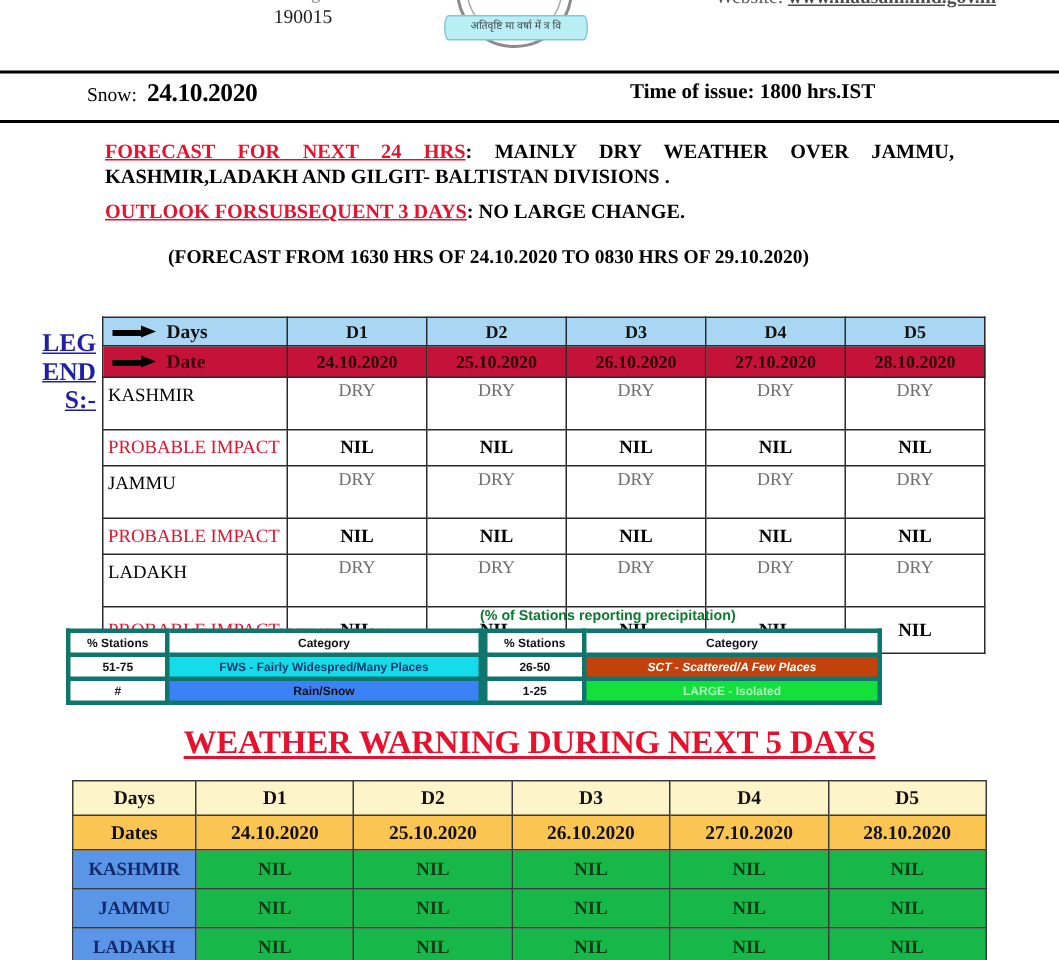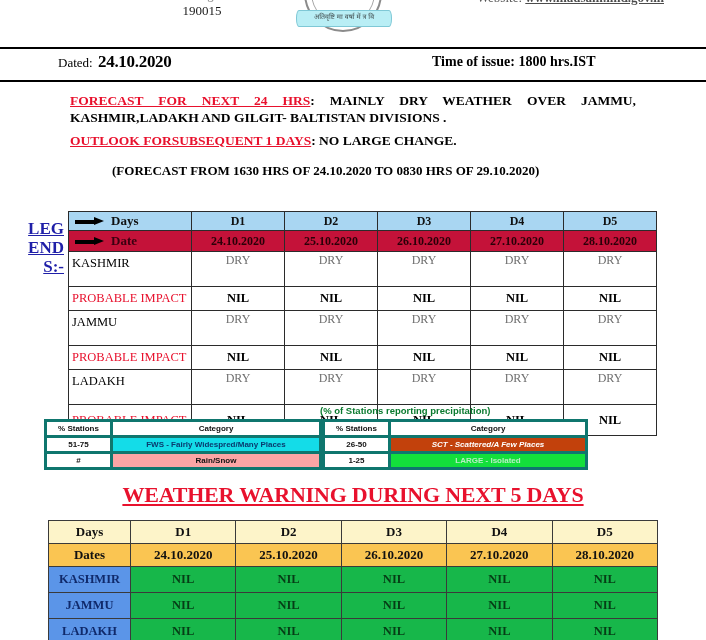--- a/index.html
+++ b/index.html
@@ -119,21 +119,21 @@
   .dated-value {
     position: absolute;
     left: 98px; top: 3px;
     font-size: 17px;
     font-weight: bold;
     font-family: "Liberation Serif", serif;
     letter-spacing: -.3px;
   }
   .issue-time {
     position: absolute;
-    left: 432px; top: 5px;
+    left: 420px; top: 5px;
     font-size: 14px;
     font-weight: bold;
     font-family: "Liberation Serif", serif;
   }
 
   
   .forecast-wrap {
     position: relative;
     width: 706px;
     padding-top: 10px;
@@ -325,21 +325,21 @@
     height: 13px;
     text-align: center;
     padding: 0;
   }
   .sp-h td { background: #fff; color: #111; font-size: 8px; }
   .sp-pct { width: 66px; background: #fff; color: #111; }
   .sp-ws   { background: #0a12c4; color: #fff; }
   .sp-fws  { background: #14dce8; color: #0a3a6e; }
   .sp-sct  { background: #c2410c; color: #fff; font-style: italic; }
   .sp-isol { background: #13e03b; color: #b8eec6; }
-  .sp-rain { background: #fca5a5; color: #111; text-align: left; padding-left: 6px; margin-top: 11px; }
+  .sp-rain { background: #3b82f6; color: #111; text-align: left; padding-left: 6px; margin-top: 11px; }
   .sp-blank { border: none !important; background: transparent; }
 
   
   .warn-title {
     position: absolute;
     left: 0; top: 482px;
     width: 706px;
     text-align: center;
     font-family: "Liberation Serif", serif;
     font-weight: bold;
@@ -390,33 +390,33 @@
 
   <div class="website-block">
     <span>Website:</span>
     <span class="url">www.mausam.imd.gov.in</span>
   </div>
 </div>
 
 <div class="rule-thick"></div>
 
 <div class="dated-row">
-  <span class="dated-label">Dated:</span>
+  <span class="dated-label">Snow:</span>
   <span class="dated-value">24.10.2020</span>
   <span class="issue-time">Time of issue: 1800 hrs.IST</span>
 </div>
 
 <div class="rule-thick"></div>
 
 <div class="forecast-wrap">
   <div class="fc-para fc-1">
     <span class="fc-head">FORECAST FOR NEXT 24 HRS</span><span>: MAINLY DRY WEATHER OVER JAMMU, KASHMIR,LADAKH AND GILGIT- BALTISTAN DIVISIONS .</span>
   </div>
   <div class="fc-para fc-2">
-    <span class="fc-head">OUTLOOK FORSUBSEQUENT 1 DAYS</span><span>:  NO LARGE CHANGE.</span>
+    <span class="fc-head">OUTLOOK FORSUBSEQUENT 3 DAYS</span><span>:  NO LARGE CHANGE.</span>
   </div>
   <div class="fc-para fc-3">(FORECAST FROM 1630 HRS OF 24.10.2020 TO 0830 HRS OF 29.10.2020)</div>
 </div>
 
 <div class="main-table-zone">
 
   <div class="legends">
     <span>LEG</span><br>
     <span>END</span><br>
     <span>S:-</span>

